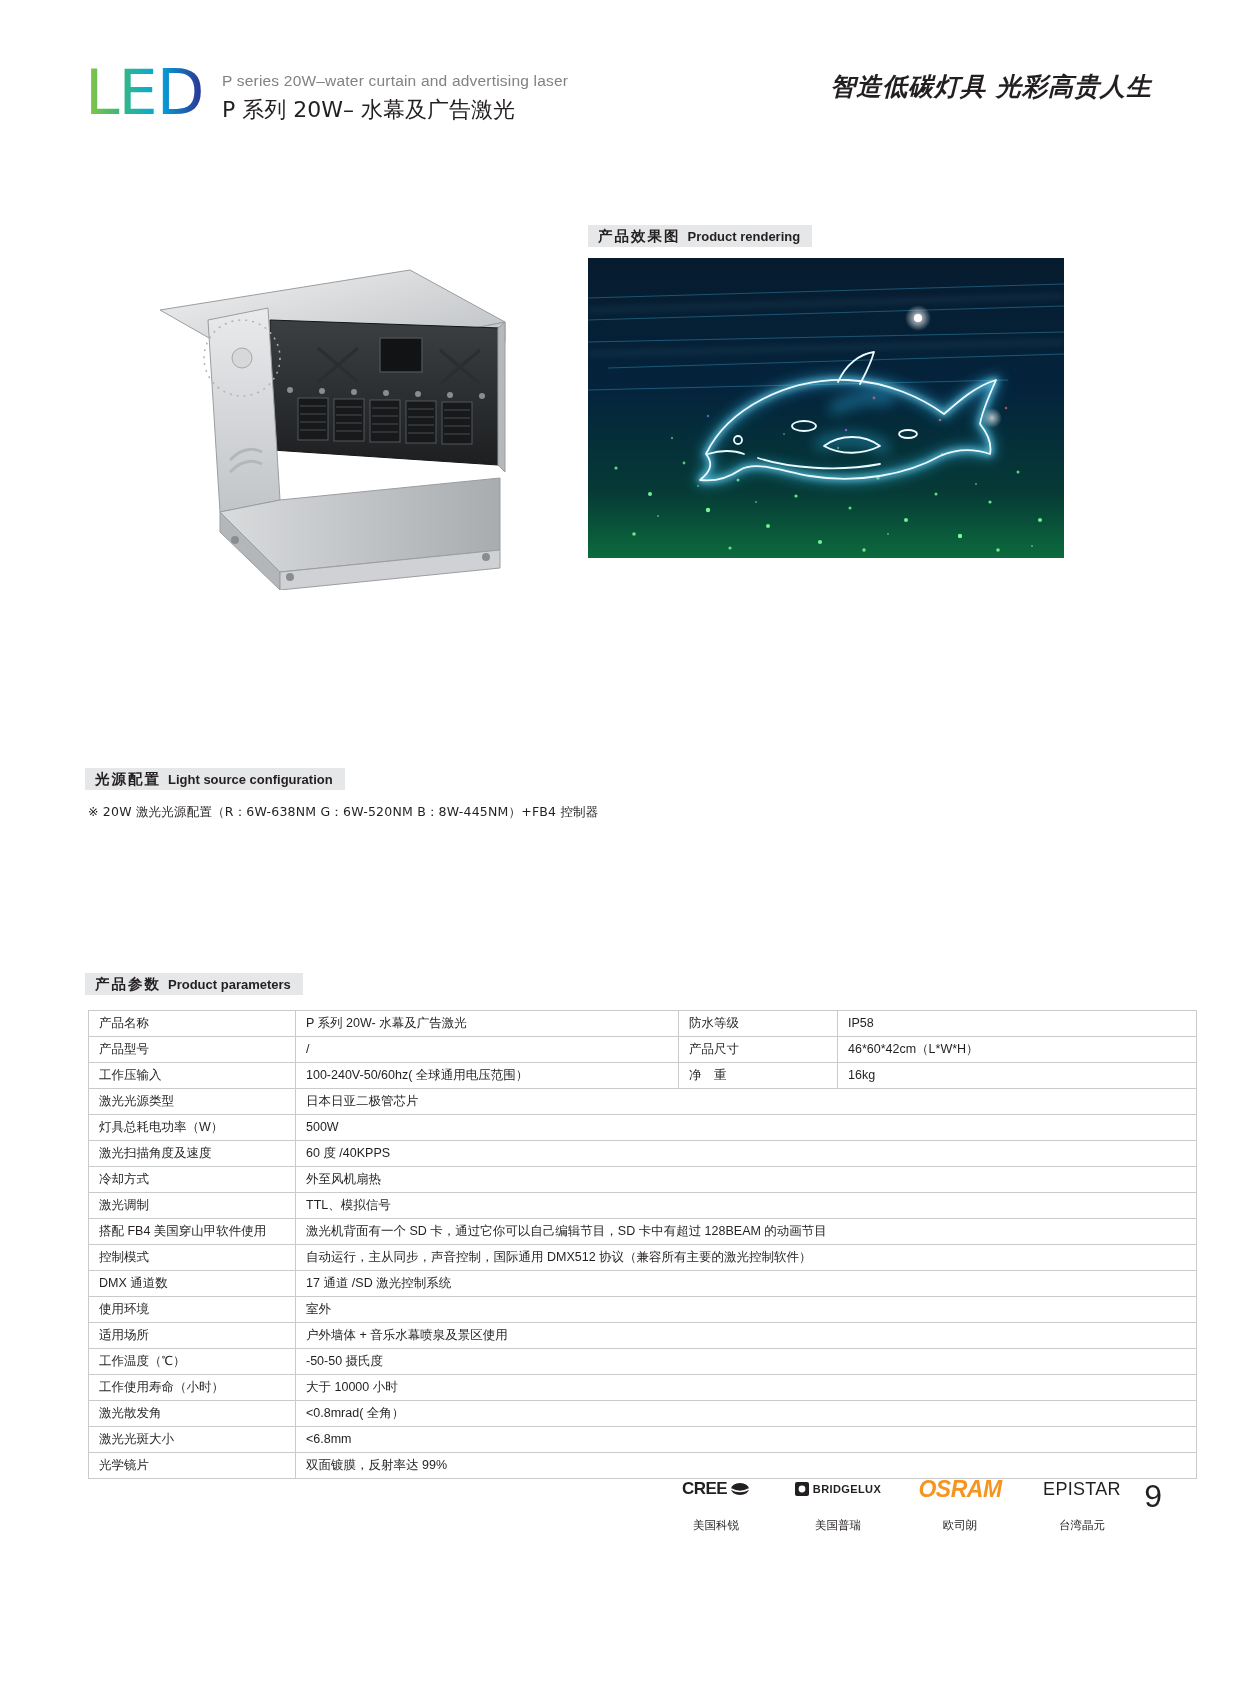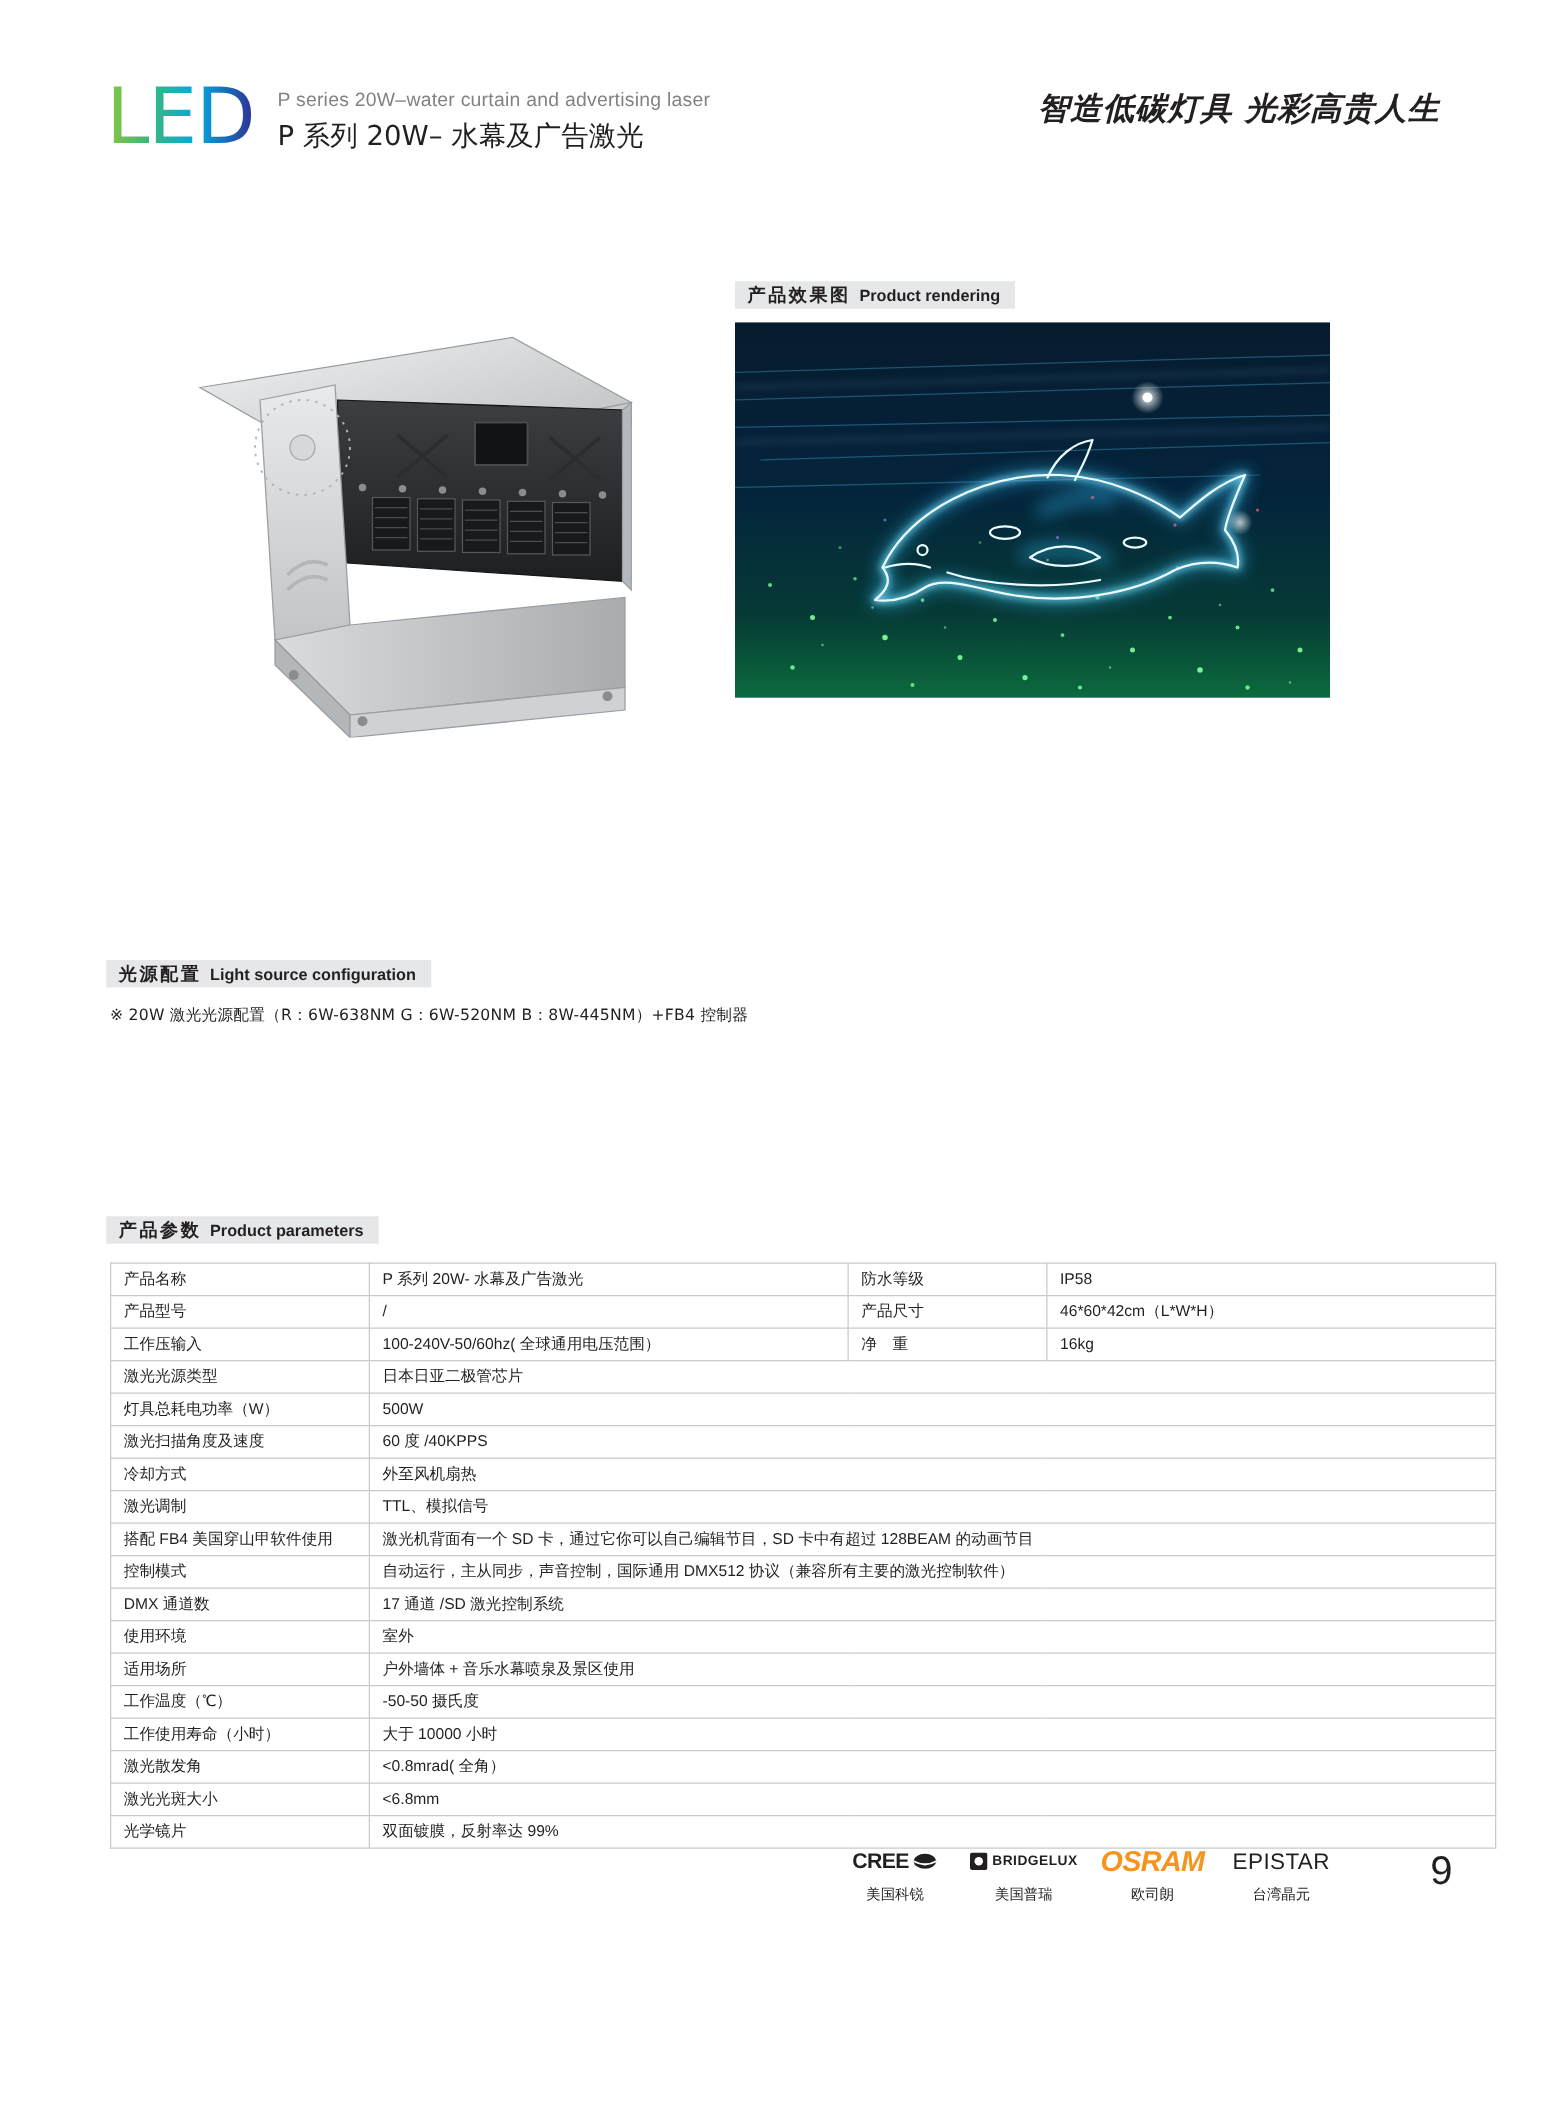--- a/index.html
+++ b/index.html
@@ -143,36 +143,36 @@
   #params-table td.key { width: 196px; }
   #params-table td.val-wide { width: 868px; }
   #params-table td.val-mid { width: 372px; }
   #params-table td.key2 { width: 148px; }
   #params-table td.val2 { width: 348px; }
   #brand-row {
     position: absolute;
     left: 670px; top: 1478px;
     display: flex;
     align-items: flex-start;
-    gap: 11px;
+    gap: 30px;
   }
   .brand {
     text-align: center;
     width: 92px;
   }
   .brand .mark {
     height: 22px;
     display: flex;
     align-items: center;
     justify-content: center;
   }
   .brand .sub {
     font-size: 11.5px;
     color: #231f20;
-    margin-top: 8px;
+    margin-top: 18px;
     font-family: "DejaVu Sans", sans-serif;
   }
   .brand-cree { font-size: 17px; font-weight: bold; color: #231f20; font-family: "Liberation Sans", sans-serif; letter-spacing: -0.5px;}
   .brand-bridgelux { font-size: 11px; font-weight: bold; color: #231f20; letter-spacing: 0.4px; }
   .brand-osram { font-size: 23px; font-weight: bold; color: #f7941e; font-style: italic; letter-spacing: -0.5px;}
   .brand-epistar { font-size: 18px; color: #231f20; letter-spacing: 0.3px; font-family: "Liberation Sans", sans-serif;}
   #page-number {
     position: absolute;
     right: 78px; top: 1478px;
     font-size: 32px;

